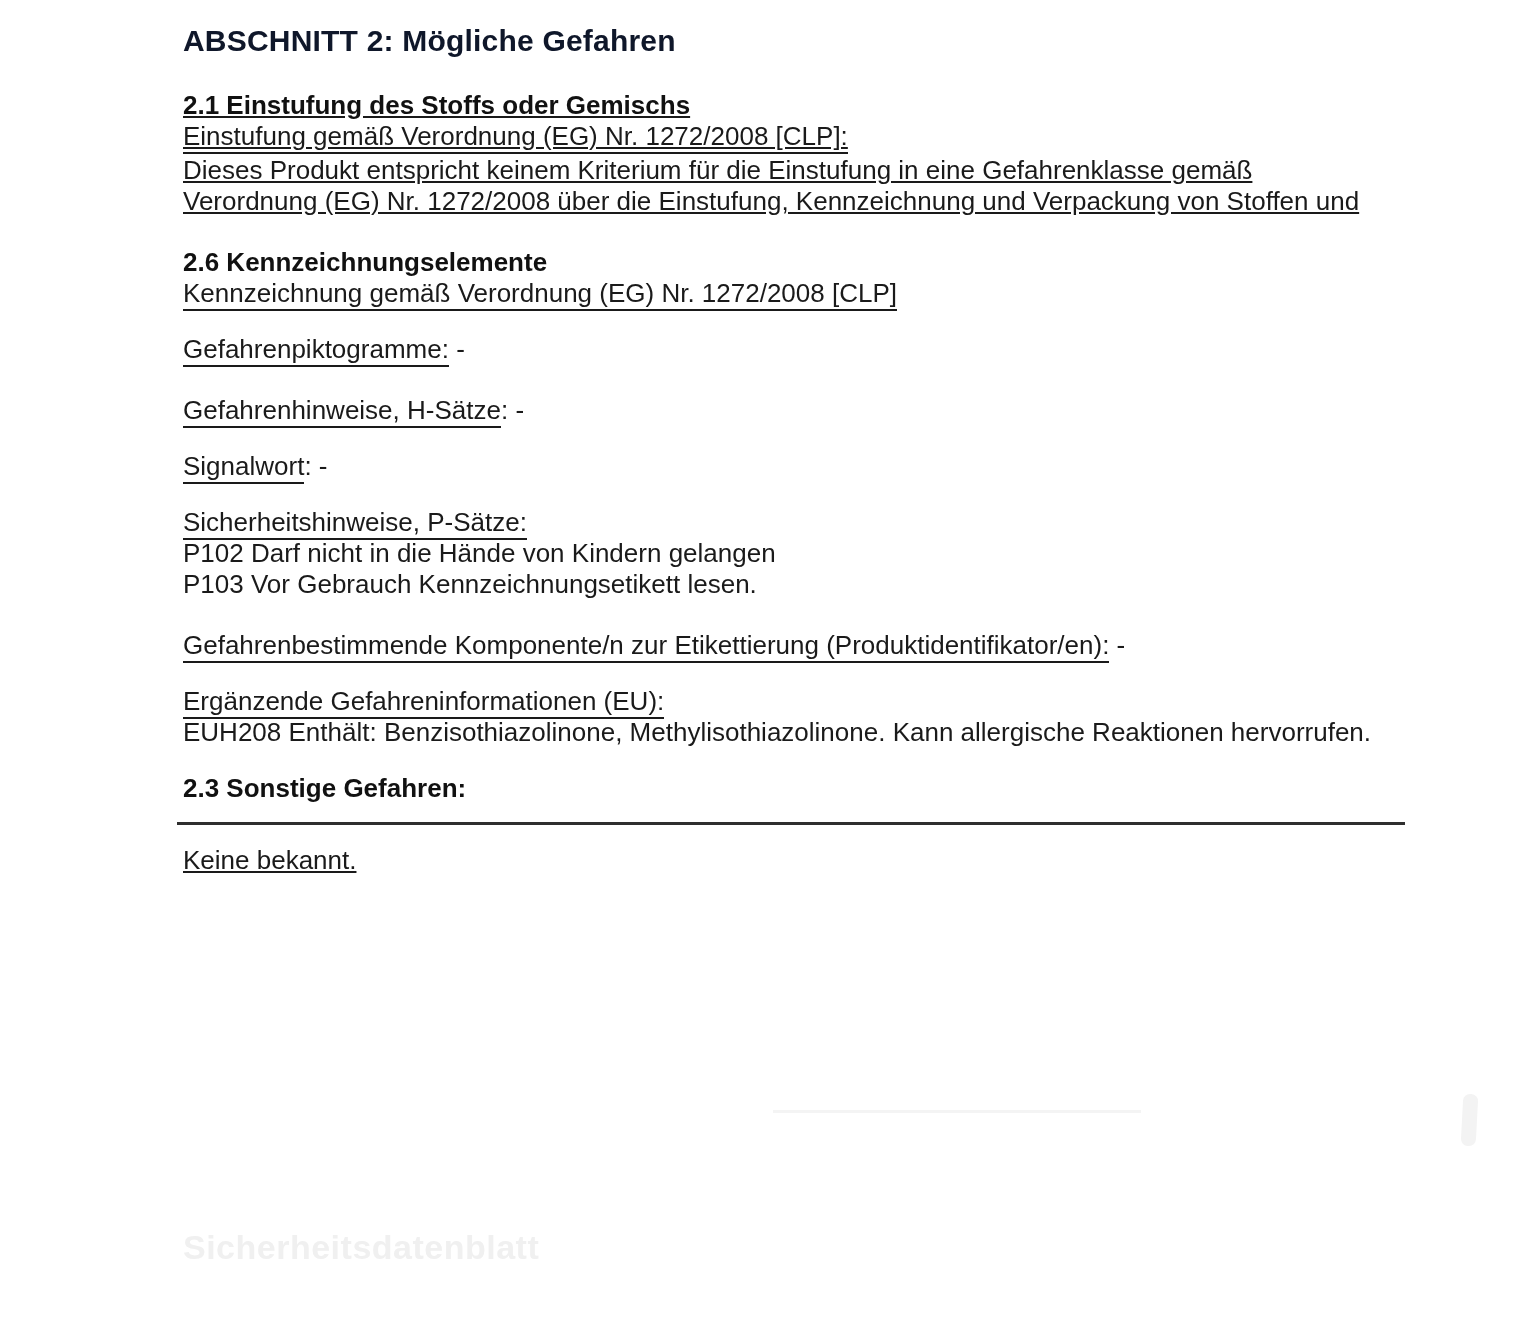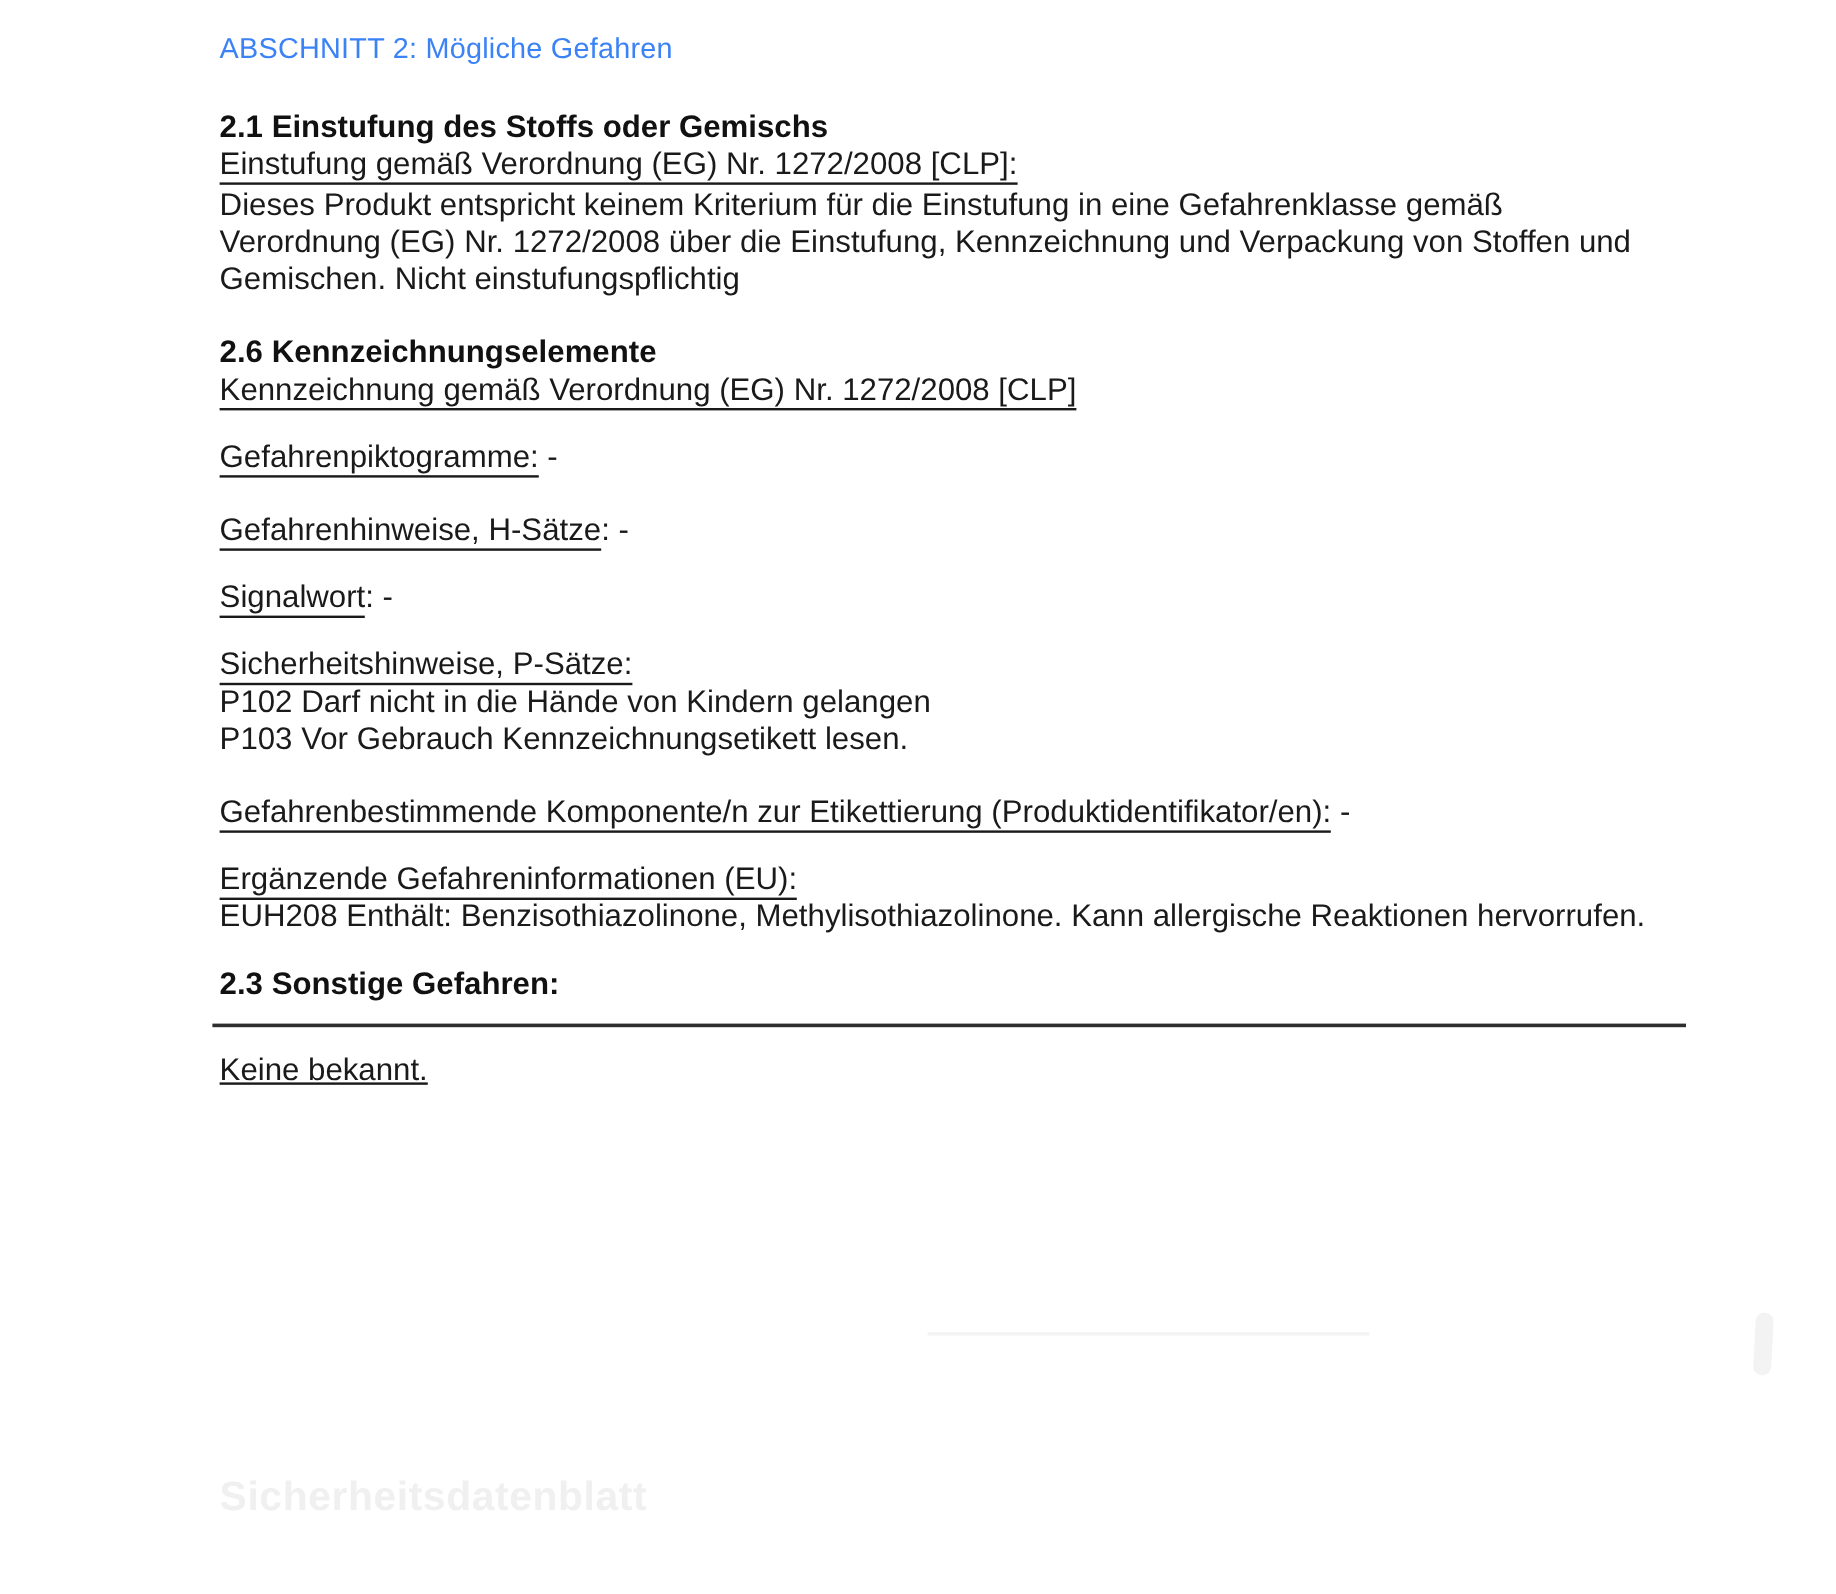--- a/index.html
+++ b/index.html
@@ -17,41 +17,41 @@
     height: 1328px;
     background: #ffffff;
   }
   .content {
     position: absolute;
     left: 183px;
     top: 24px;
     width: 1225px;
   }
   .title {
-    font-size: 24px;
-    font-weight: normal;
+    font-size: 30px;
+    font-weight: bold;
     line-height: 34px;
-    color: #3b82f6;
+    color: #0f172a;
     letter-spacing: 0.2px;
   }
   .heading {
     font-size: 26px;
     font-weight: bold;
     line-height: 31px;
     color: #111111;
   }
   .body-line {
     font-size: 26px;
     line-height: 31px;
   }
   .u {
     border-bottom: 2px solid #1a1a1a;
     padding-bottom: 1px;
   }
-  .sec21 { margin-top: 32px; }
+  .sec21 { margin-top: 32px; text-decoration: underline; }
   .para  { margin-top: 3px; }
   .sec22 { margin-top: 30px; }
   .gap-row   { margin-top: 25px; }
   .gap-row-s { margin-top: 30px; }
   .sec23 { margin-top: 25px; }
   .rule-under {
     border-bottom: 3px solid #2e2e2e;
     padding-bottom: 18px;
     margin-left: -6px;
     padding-left: 6px;
@@ -94,21 +94,20 @@
   <div class="content">
 
     <h1 class="title">ABSCHNITT 2: Mögliche Gefahren</h1>
 
     <section class="sec21">
       <div class="heading">2.1 Einstufung des Stoffs oder Gemischs</div>
       <div class="body-line"><span class="u">Einstufung gemäß Verordnung (EG) Nr. 1272/2008 [CLP]:</span></div>
       <div class="para">
         <div class="body-line">Dieses Produkt entspricht keinem Kriterium für die Einstufung in eine Gefahrenklasse gemäß</div>
         <div class="body-line">Verordnung (EG) Nr. 1272/2008 über die Einstufung, Kennzeichnung und Verpackung von Stoffen und</div>
-        <div class="body-line">Gemischen. Nicht einstufungspflichtig</div>
       </div>
     </section>
 
     <section class="sec22">
       <div class="heading">2.6 Kennzeichnungselemente</div>
       <div class="body-line"><span class="u">Kennzeichnung gemäß Verordnung (EG) Nr. 1272/2008 [CLP]</span></div>
 
       <div class="body-line gap-row"><span class="u">Gefahrenpiktogramme:</span><span> -</span></div>
 
       <div class="body-line gap-row-s"><span class="u">Gefahrenhinweise, H-Sätze</span><span>: -</span></div>

